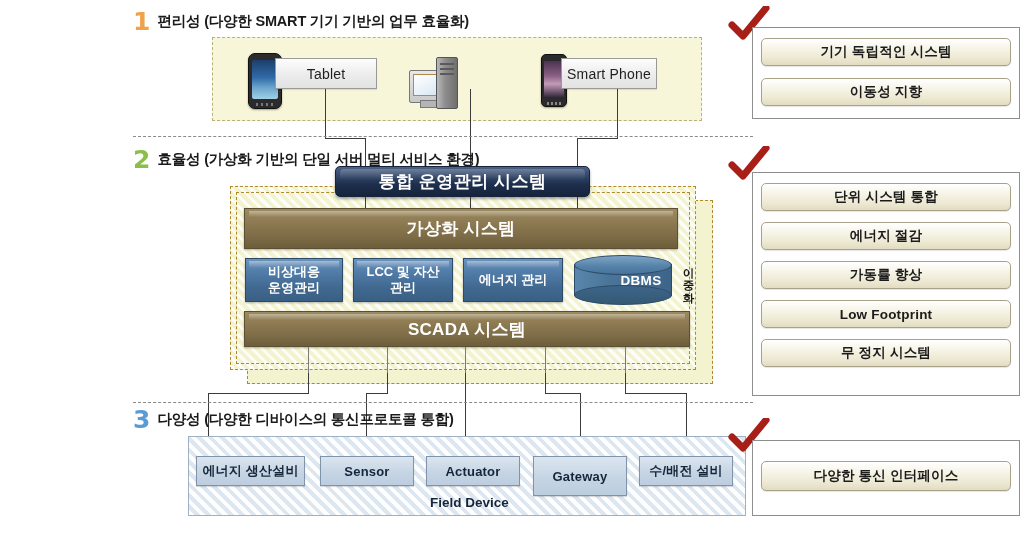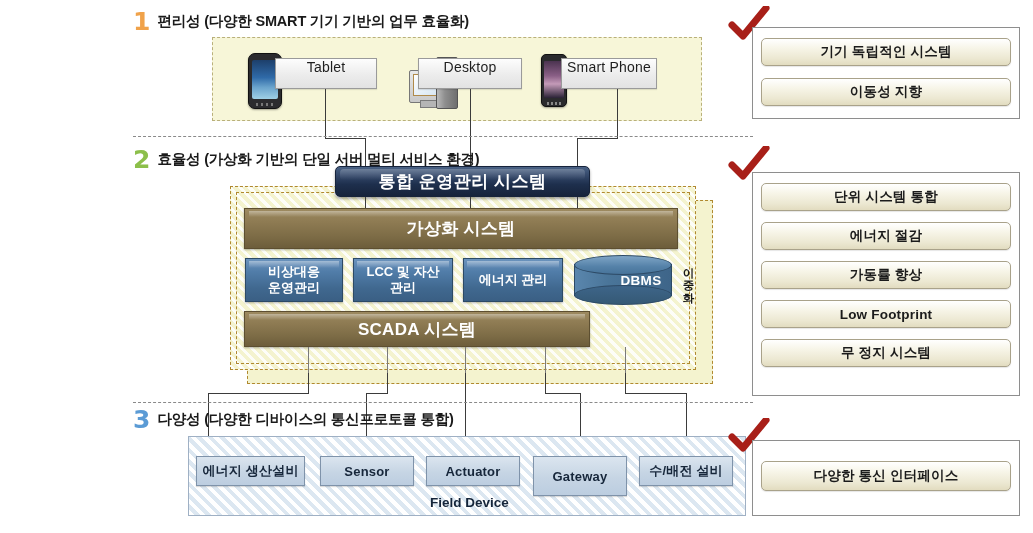--- a/index.html
+++ b/index.html
@@ -18,21 +18,21 @@
   .n3{color:#5b9bd5;}
   .sec-title{font-size:14.5px;font-weight:bold;color:#1a1a1a;
              letter-spacing:-0.2px;white-space:nowrap;}
 
   
   .hr-dash{border-top:1px dashed #8a8a8a;height:0;}
 
   
   .layer1{background:#f7f6d8;border:1px dashed #b9b07a;}
   .dev-box{background:linear-gradient(180deg,#fdfdfd 0%,#ececec 55%,#e2e2e2 100%);
-           border:1px solid #9a9a9a;display:flex;justify-content:center;
+           border:1px solid #9a9a9a;display:flex;align-items:center;justify-content:center;
            font-size:14px;color:#1f1f1f;letter-spacing:0.2px;
            box-shadow:0 1px 1px rgba(0,0,0,.10);}
 
   
   .tablet{background:#2b2b2e;border-radius:7px;border:1px solid #111;
           box-shadow:0 1px 2px rgba(0,0,0,.35);}
   .tablet .scr{position:absolute;left:3px;top:6px;right:3px;bottom:9px;border-radius:2px;
      background:linear-gradient(180deg,#1d3f6b 0%,#2f6aa8 45%,#6aa3cc 70%,#9fd0e6 100%);}
   .tablet .dots{position:absolute;left:50%;transform:translateX(-50%);bottom:2px;
      width:18px;height:3px;
@@ -144,23 +144,20 @@
 
   <div class="abs monitor" style="left:409px;top:70px;width:44px;height:33px;">
     <span class="mscr"></span>
       <span class="mstand"></span>
   </div>
   <div class="abs tower" style="left:436px;top:57px;width:22px;height:52px;">
     <i style="top:5px"></i>
       <i style="top:10px"></i>
       <i style="top:15px"></i>
   </div>
-  <div class="abs dev-box" style="left:418px;top:58px;width:104px;height:31px;">
-    <span>Desktop</span>
-  </div>
 
   <div class="abs phone" style="left:541px;top:54px;width:26px;height:53px;">
     <span class="scr"></span>
       <span class="dots"></span>
   </div>
   <div class="abs dev-box" style="left:561px;top:58px;width:96px;height:31px;">
     <span>Smart Phone</span>
   </div>
 
   <div class="abs vline" style="left:325px;top:89px;height:50px;"></div>
@@ -215,21 +212,21 @@
     <span>에너지 관리</span>
   </div>
 
   <div class="cyl" style="left:574px;top:255px;width:98px;height:50px;">
     <div class="body"></div>
       <div class="bot"></div>
       <div class="top"></div>
     <div class="lbl">DBMS</div>
   </div>
 
-  <div class="abs brown-bar" style="left:244px;top:311px;width:346px;height:36px;">
+  <div class="abs brown-bar" style="left:244px;top:311px;width:446px;height:36px;">
     <span>SCADA 시스템</span>
   </div>
 
   <div class="abs" style="left:678px;top:240px;width:20px;height:76px;">
     <div class="vtxt" style="width:20px;height:76px;">이중화</div>
   </div>
 
   <div class="abs vline-g" style="left:308px;top:347px;height:26px;"></div>
   <div class="abs vline-g" style="left:387px;top:347px;height:26px;"></div>
   <div class="abs vline-g" style="left:465px;top:347px;height:26px;"></div>

